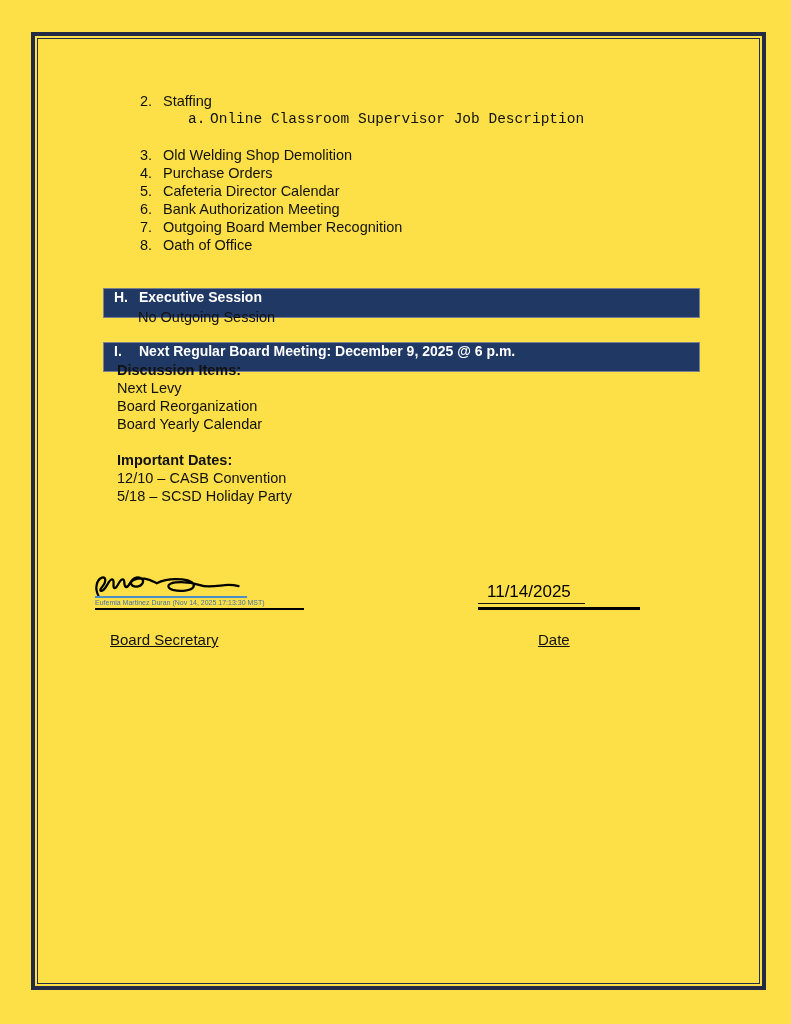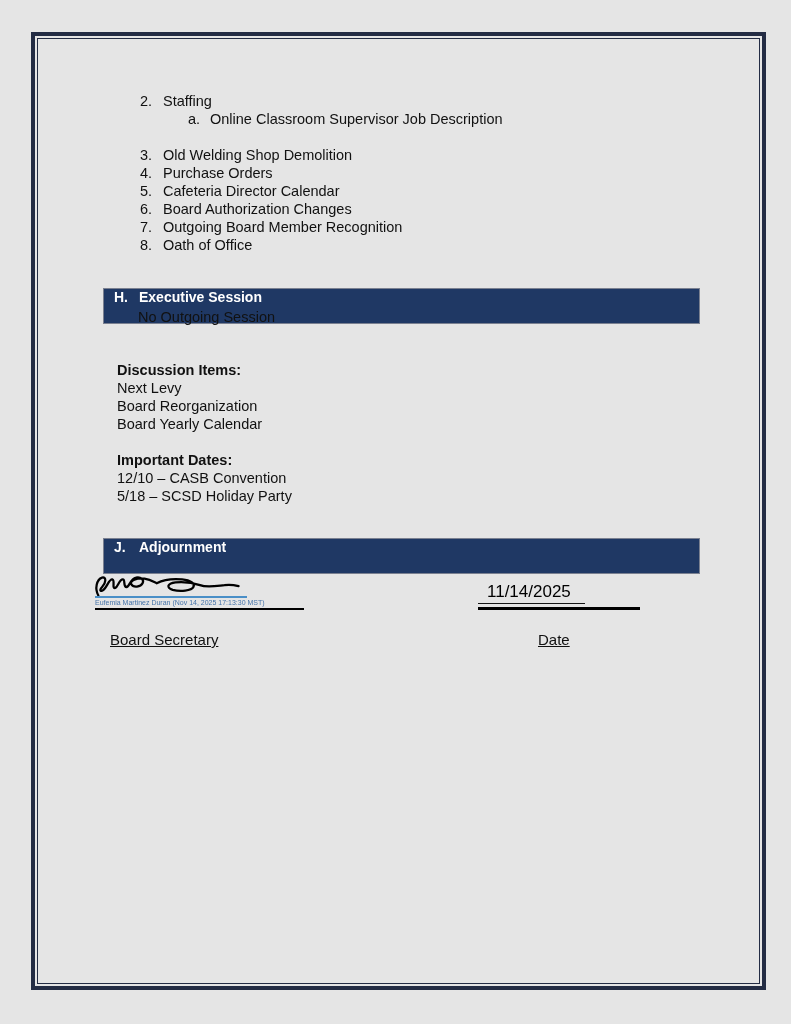--- a/index.html
+++ b/index.html
@@ -1,39 +1,39 @@
 <!DOCTYPE html>
 <html style="--bar: #1f3864; --frame: #232c44; --sigline: #4a8fc7; --stamp: #4472a8;"><head>
 <meta charset="utf-8">
 <style>
   * { margin:0; padding:0; box-sizing:border-box; }
   html,body { width:791px; height:1024px; background:#ffffff; }
   body { font-family:"Liberation Sans", sans-serif; color:#111; position:relative; }
 
-  .page { position:absolute; inset:0; background:#e5e5e5; }
+  .page { position:absolute; inset:0; background:#fde047; }
 
   
   .frame-outer {
     position:absolute; left:31px; top:32px; width:735px; height:958px;
     border:4.5px solid var(--frame, #232c44);
   }
   .frame-inner {
     position:absolute; inset:2px;
     border:1.5px solid var(--frame, #232c44);
   }
 
   
   .li { position:absolute; left:140px; font-size:14.5px; white-space:nowrap; }
   .li .num { display:inline-block; width:23px; }
-  .li.sub { left:188px; }
+  .li.sub { left:188px;font-family:Liberation Mono, monospace; }
   .li.sub .num { width:22px; }
 
   
   .bar {
-    position:absolute; left:103px; width:597px; height:36px;
+    position:absolute; left:103px; width:597px; height:30px;
     background:var(--bar, #1f3864);
     border:1px solid #7a8090;
     color:#fff; font-weight:bold; font-size:14px; line-height:17.5px;
     padding-left:10px; white-space:nowrap;
   }
   .bar .letter { display:inline-block; width:25px; }
 
   .body-text { position:absolute; font-size:14.5px; white-space:nowrap; }
   .bold { font-weight:bold; }
 
@@ -63,43 +63,43 @@
   <div class="frame-outer">
     <div class="frame-inner"></div>
   </div>
 
   <div>
     <div class="li" style="top:93px"><span class="num">2.</span><span>Staffing</span></div>
     <div class="li sub" style="top:111px"><span class="num">a.</span><span>Online Classroom Supervisor Job Description</span></div>
     <div class="li" style="top:147px"><span class="num">3.</span><span>Old Welding Shop Demolition</span></div>
     <div class="li" style="top:165px"><span class="num">4.</span><span>Purchase Orders</span></div>
     <div class="li" style="top:183px"><span class="num">5.</span><span>Cafeteria Director Calendar</span></div>
-    <div class="li" style="top:201px"><span class="num">6.</span><span>Board Authorization Changes</span></div>
+    <div class="li" style="top:201px"><span class="num">6.</span><span>Bank Authorization Meeting</span></div>
     <div class="li" style="top:219px"><span class="num">7.</span><span>Outgoing Board Member Recognition</span></div>
     <div class="li" style="top:237px"><span class="num">8.</span><span>Oath of Office</span></div>
   </div>
 
   <div class="bar" style="top:288px">
     <span class="letter">H.</span><span>Executive Session</span>
   </div>
   <div class="body-text" style="left:138px; top:309px">No Outgoing Session</div>
 
+  <div class="bar" style="top:342px">
+    <span class="letter">I.</span><span>Next Regular Board Meeting: December 9, 2025 @ 6 p.m.</span>
+  </div>
 
   <div class="body-text bold" style="left:117px; top:362px">Discussion Items:</div>
   <div class="body-text" style="left:117px; top:380px">Next Levy</div>
   <div class="body-text" style="left:117px; top:398px">Board Reorganization</div>
   <div class="body-text" style="left:117px; top:416px">Board Yearly Calendar</div>
 
   <div class="body-text bold" style="left:117px; top:452px">Important Dates:</div>
   <div class="body-text" style="left:117px; top:470px">12/10 – CASB Convention</div>
   <div class="body-text" style="left:117px; top:488px">5/18 – SCSD Holiday Party</div>
 
-  <div class="bar" style="top:538px">
-    <span class="letter">J.</span><span>Adjournment</span>
-  </div>
 
   <svg class="sig-svg" viewBox="0 0 160 34">
     <path d="M6 26 C2 19 4 9 10 7 C15 6 14 13 10 17 C8 19 7 22 10 21 C15 19 17 8 21 9 C24 10 20 19 24 18 C27 17 28 9 32 9 C35 9 32 17 36 17 C39 17 40 8 46 7 C51 6 55 9 53 13 C51 17 43 18 41 14 C39 10 47 7 55 8 C61 9 64 11 68 13 C74 10 85 8 95 9 C104 10 109 13 107 17 C105 21 93 22 85 20 C78 18 79 13 88 12 C98 11 108 13 114 15 C121 18 131 16 140 15 C146 14 151 15 155 16" fill="none" stroke="#000" stroke-width="2.4" stroke-linecap="round"></path>
   </svg>
   <div class="sig-blue-line"></div>
   <div class="sig-stamp">Eufemia Martinez Duran (Nov 14, 2025 17:13:30 MST)</div>
   <div class="sig-black-line"></div>
   <div class="sign-label" style="left:110px; top:631px">Board Secretary</div>
 
   <div class="date-value">11/14/2025</div>

